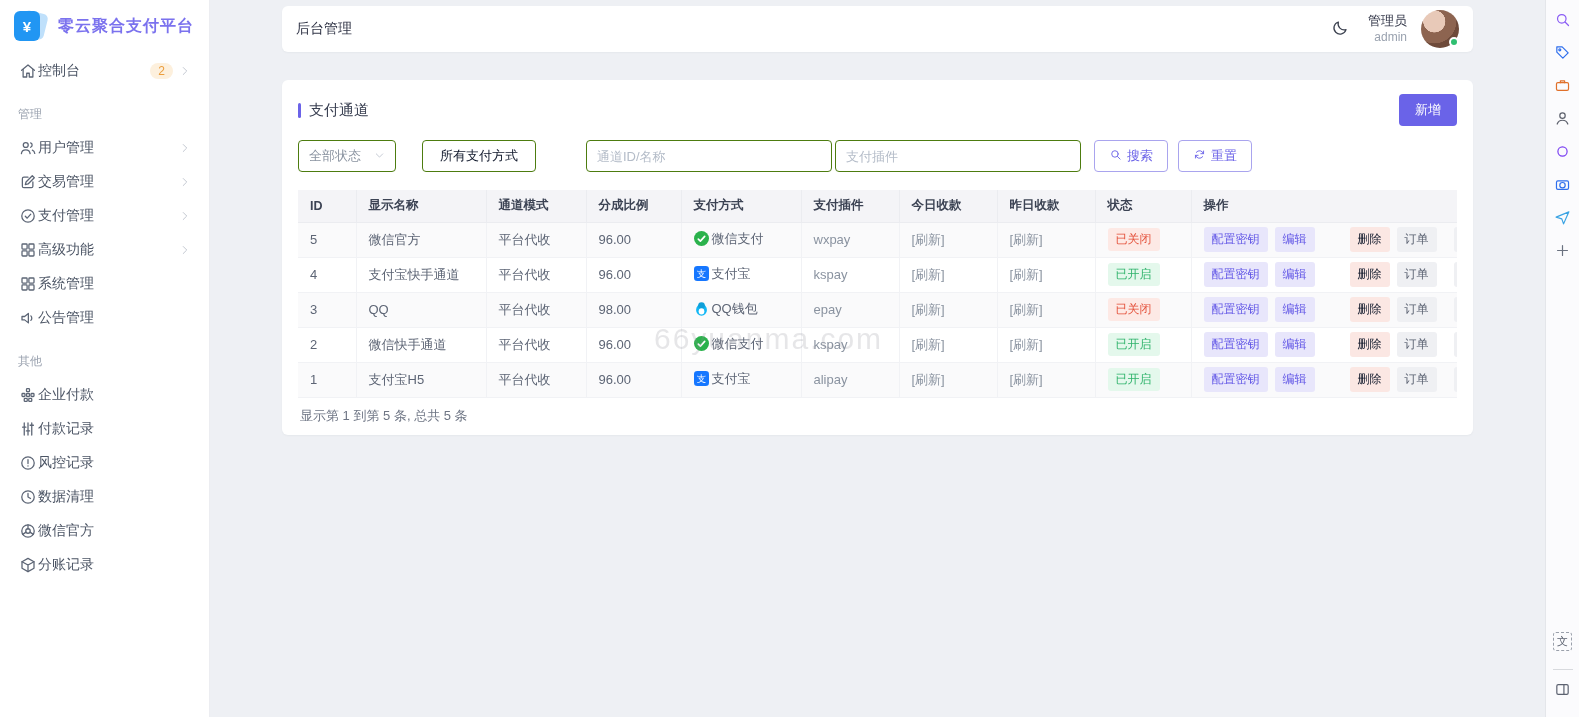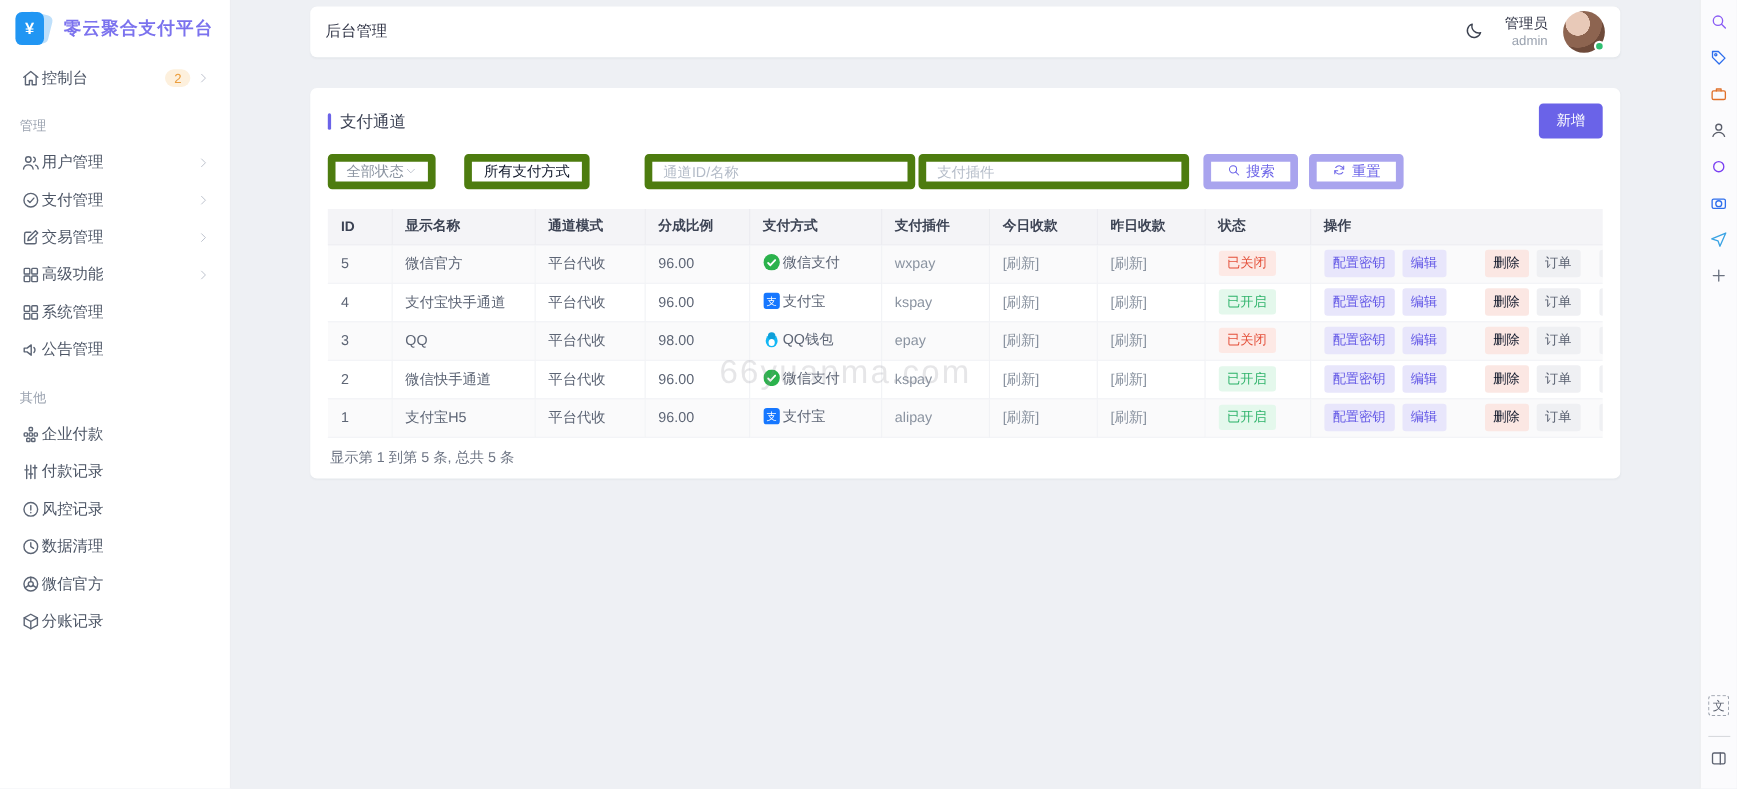--- a/index.html
+++ b/index.html
@@ -38,21 +38,21 @@
     background:radial-gradient(circle at 35% 30%, #e8c9b8 0 30%, #8d6450 31% 60%, #6e4a3a 61% 100%); cursor:pointer; }
   .avatar .dot { position:absolute; right:0; bottom:1px; width:10px; height:10px; border-radius:50%; background:#2fbf71; border:2px solid #fff; }
 
   .panel { background:#fff; border-radius:6px; margin-top:28px; padding:14px 16px 0 16px; box-shadow:0 1px 2px rgba(30,40,60,.04); position:relative; }
   .panel-head { display:flex; align-items:center; justify-content:space-between; }
   .panel-title { display:flex; align-items:center; gap:8px; font-size:15px; color:#3a4052; }
   .panel-title .bar { width:3px; height:15px; background:#6b63e8; border-radius:2px; }
   .btn-add { background:#6a63e8; color:#fff; border:none; border-radius:4px; font-size:13px; padding:7px 16px; cursor:pointer; }
 
   .filters { display:flex; align-items:center; margin-top:14px; gap:0; }
-  .ctl { height:32px; border:7px solid #4d7c0f; border-radius:4px; background:#fff; font-size:13px; display:flex; align-items:center; }
+  .ctl { height:32px; border:1px solid #4d7c0f; border-radius:4px; background:#fff; font-size:13px; display:flex; align-items:center; }
   .select { width:98px; justify-content:space-between; padding:0 10px; color:#8a93a0; cursor:pointer; margin-right:26px; }
   .select svg { width:11px; height:11px; color:#b6bcc8; }
   .btn-paymethods { width:114px; justify-content:center; color:#0f172a; cursor:pointer; margin-right:50px; }
   .inp { width:246px; padding:0 10px; color:#44506a; margin-right:3px; }
   .inp::placeholder { color:#b4bcc8; }
   input.inp { outline:none; }
   .btn-ghost { color:#6b63e8; border-color:#a9a4ee; gap:5px; padding:0 14px; cursor:pointer; margin-left:10px; }
   .btn-ghost svg { width:13px; height:13px; }
 
   
@@ -128,39 +128,39 @@
           <span class="lbl">用户管理</span>
           <span class="chev">
             <svg viewBox="0 0 24 24" fill="none" stroke="currentColor" stroke-width="1.7" stroke-linecap="round" stroke-linejoin="round">
               <path d="M8.5 5l7 7-7 7"></path>
             </svg>
           </span>
         </div>
         <div class="side-item">
           <span class="ic">
             <svg viewBox="0 0 24 24" fill="none" stroke="currentColor" stroke-width="1.7" stroke-linecap="round" stroke-linejoin="round">
+              <path d="M12 5.5H6.5a2 2 0 0 0-2 2v10a2 2 0 0 0 2 2h10a2 2 0 0 0 2-2V12"></path>
+              <path d="M17.7 3.6l2.7 2.7-8.3 8.3-3.7 1 1-3.7z"></path>
+            </svg>
+          </span>
+          <span class="lbl">交易管理</span>
+          <span class="chev">
+            <svg viewBox="0 0 24 24" fill="none" stroke="currentColor" stroke-width="1.7" stroke-linecap="round" stroke-linejoin="round">
+              <path d="M8.5 5l7 7-7 7"></path>
+            </svg>
+          </span>
+        </div>
+        <div class="side-item">
+          <span class="ic">
+            <svg viewBox="0 0 24 24" fill="none" stroke="currentColor" stroke-width="1.7" stroke-linecap="round" stroke-linejoin="round">
               <circle cx="12" cy="12" r="8.3"></circle>
               <path d="M8.4 12.4l2.5 2.5 4.8-5.4"></path>
             </svg>
           </span>
           <span class="lbl">支付管理</span>
-          <span class="chev">
-            <svg viewBox="0 0 24 24" fill="none" stroke="currentColor" stroke-width="1.7" stroke-linecap="round" stroke-linejoin="round">
-              <path d="M8.5 5l7 7-7 7"></path>
-            </svg>
-          </span>
-        </div>
-        <div class="side-item">
-          <span class="ic">
-            <svg viewBox="0 0 24 24" fill="none" stroke="currentColor" stroke-width="1.7" stroke-linecap="round" stroke-linejoin="round">
-              <path d="M12 5.5H6.5a2 2 0 0 0-2 2v10a2 2 0 0 0 2 2h10a2 2 0 0 0 2-2V12"></path>
-              <path d="M17.7 3.6l2.7 2.7-8.3 8.3-3.7 1 1-3.7z"></path>
-            </svg>
-          </span>
-          <span class="lbl">交易管理</span>
           <span class="chev">
             <svg viewBox="0 0 24 24" fill="none" stroke="currentColor" stroke-width="1.7" stroke-linecap="round" stroke-linejoin="round">
               <path d="M8.5 5l7 7-7 7"></path>
             </svg>
           </span>
         </div>
         <div class="side-item">
           <span class="ic">
             <svg viewBox="0 0 24 24" fill="none" stroke="currentColor" stroke-width="1.7" stroke-linecap="round" stroke-linejoin="round">
               <rect x="4" y="4" width="6.8" height="6.8" rx="1"></rect>

